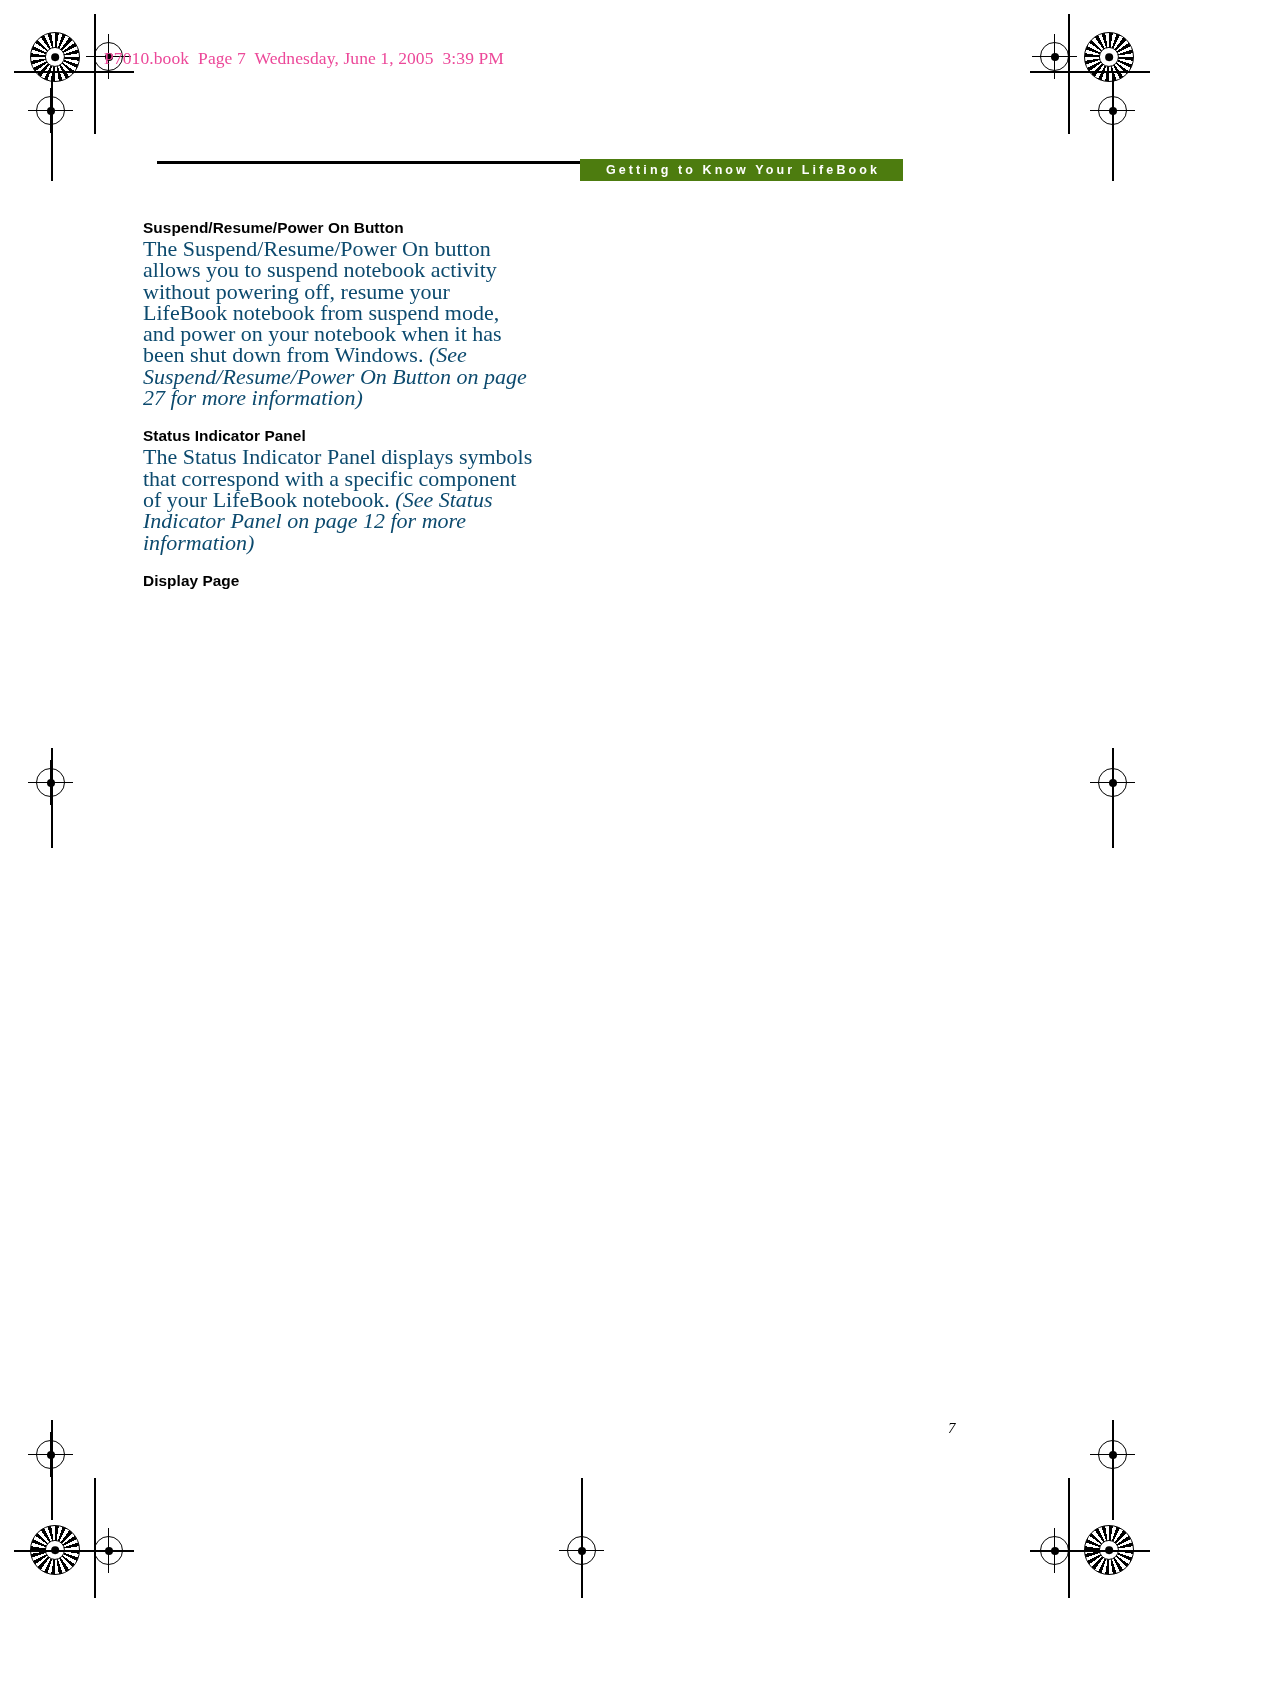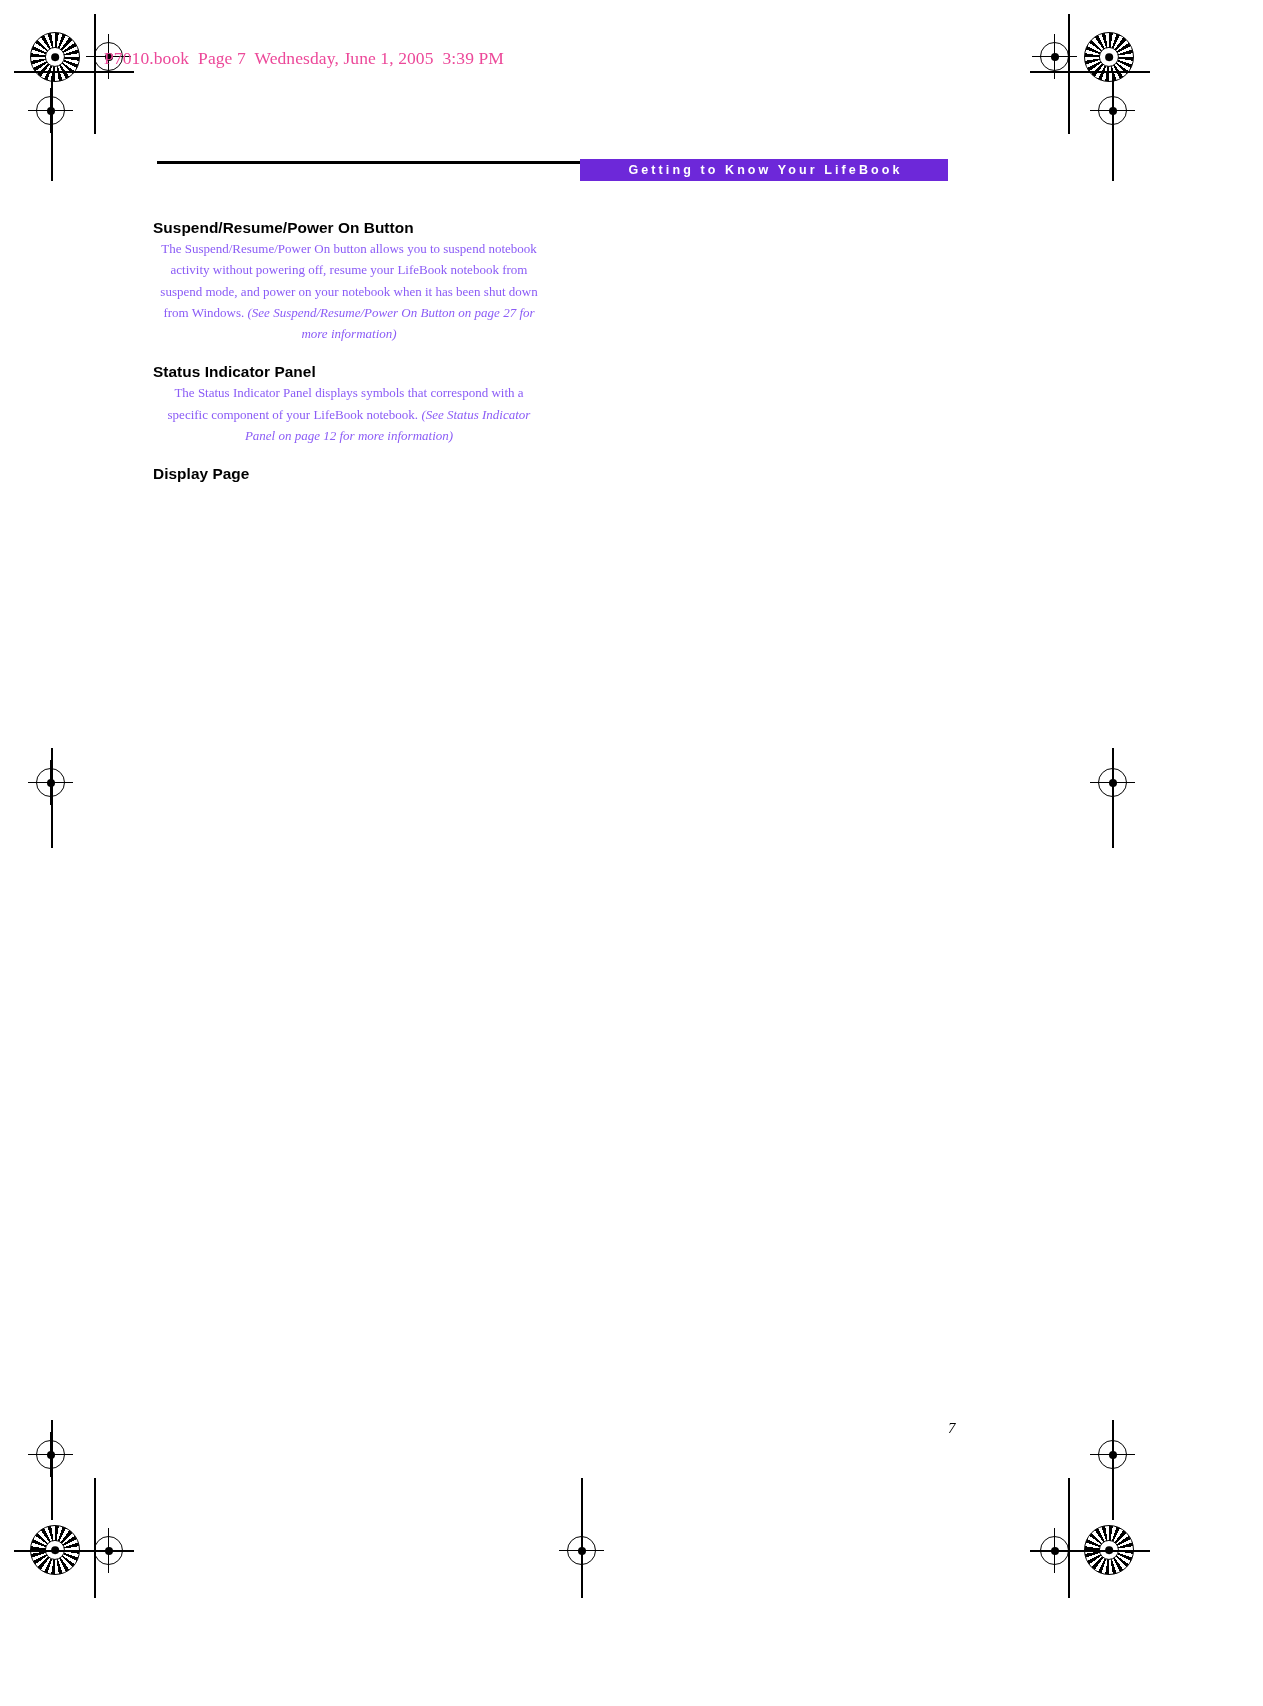--- a/index.html
+++ b/index.html
@@ -99,64 +99,64 @@
     top: 161px;
     width: 474px;
     height: 3px;
     background: #000;
   }
 
   .chapter-banner {
     position: absolute;
     left: 580px;
     top: 159px;
-    width: 368px;
+    width: 323px;
     height: 22px;
-    background: #6d28d9;
+    background: #4d7c0f;
     color: #fff;
     display: flex;
     align-items: center;
     justify-content: center;
   }
   .chapter-banner span {
     font-family: "Liberation Sans", sans-serif;
     font-weight: bold;
     font-size: 12.5px;
     letter-spacing: 3.1px;
     line-height: 1;
     padding-left: 3px;
   }
 
   .content {
     position: absolute;
-    left: 153px;
+    left: 143px;
     top: 218px;
     width: 392px;
   }
 
   h2.sec-head {
     font-family: "Liberation Sans", sans-serif;
     font-weight: bold;
     font-size: 15.4px;
     line-height: 19px;
     margin: 0 0 1px 0;
     letter-spacing: 0.05px;
     color: #000;
   }
   .sec-head.spaced {
     margin-top: 18px;
   }
 
   p.body {
     font-family: "Liberation Serif", serif;
-    font-size: 13px;
+    font-size: 22px;
     line-height: 21.3px;
     margin: 0;
-    text-align: center;
-    color: #8b5cf6;
+    text-align: left;
+    color: #0c4a6e;
   }
   p.body i {
     font-style: italic;
   }
 
   .page-number {
     position: absolute;
     left: 948px;
     top: 1420px;
     font-family: "Liberation Serif", serif;

